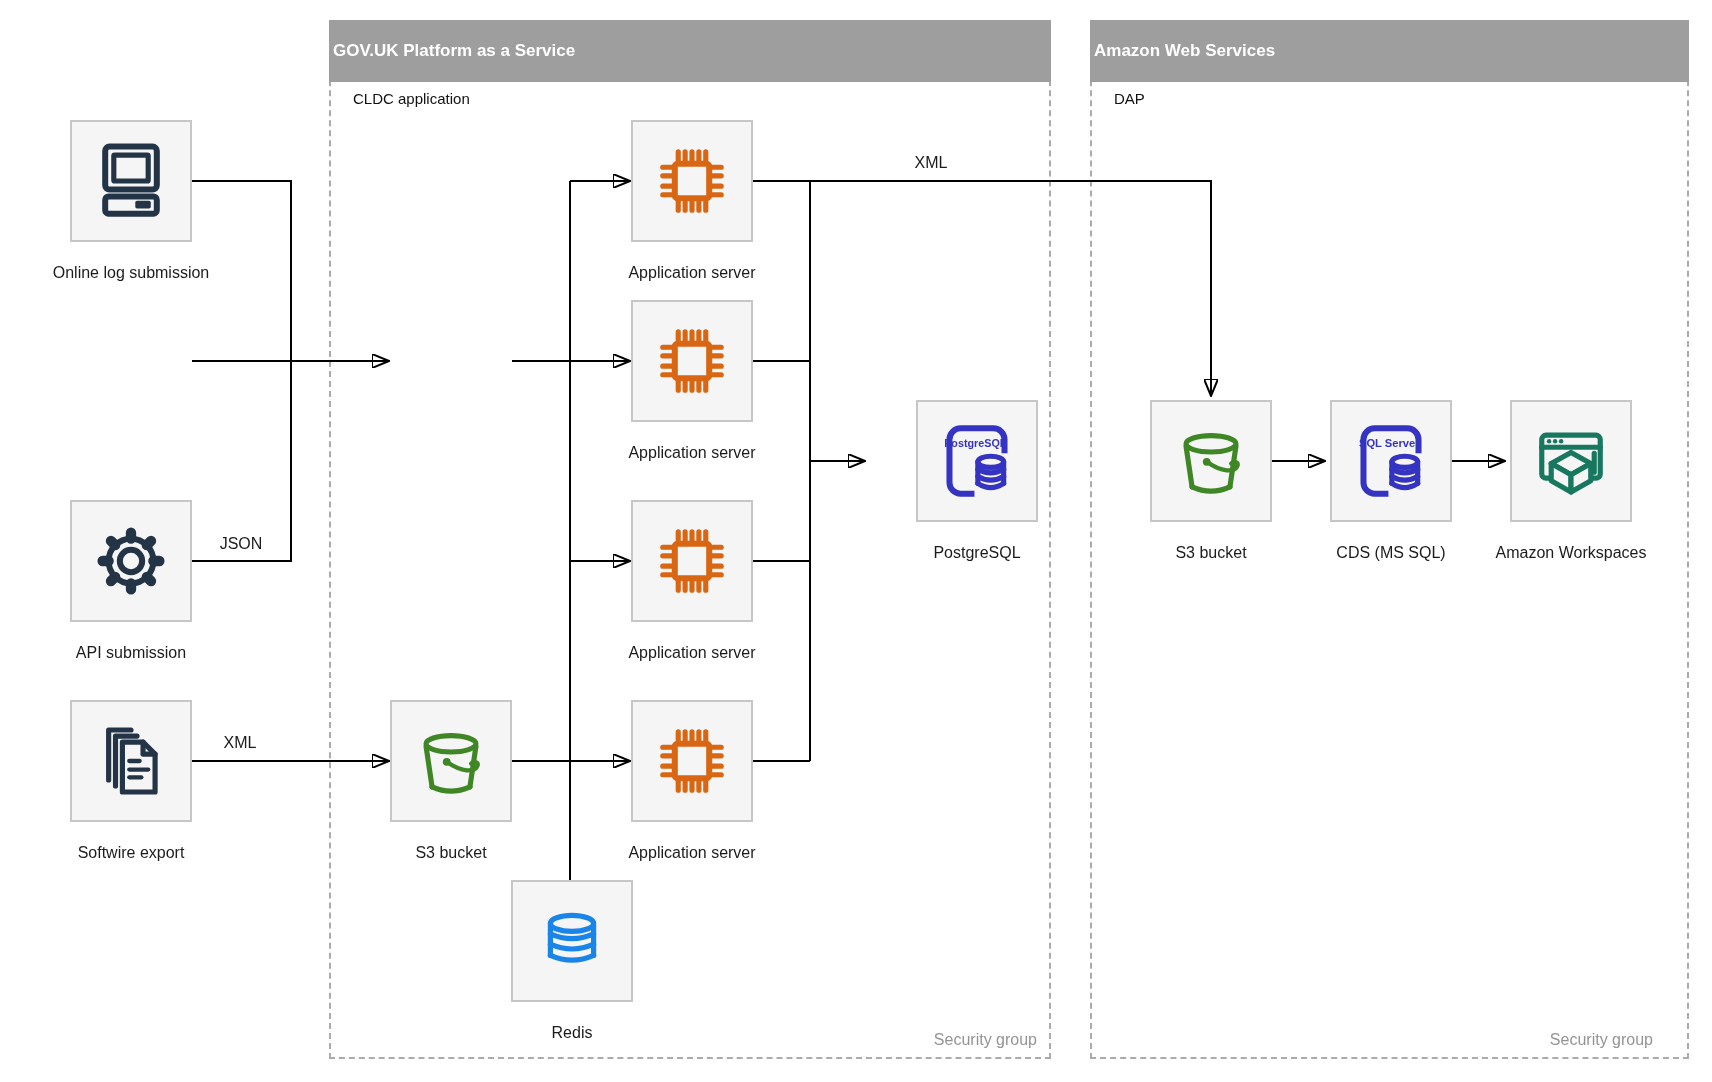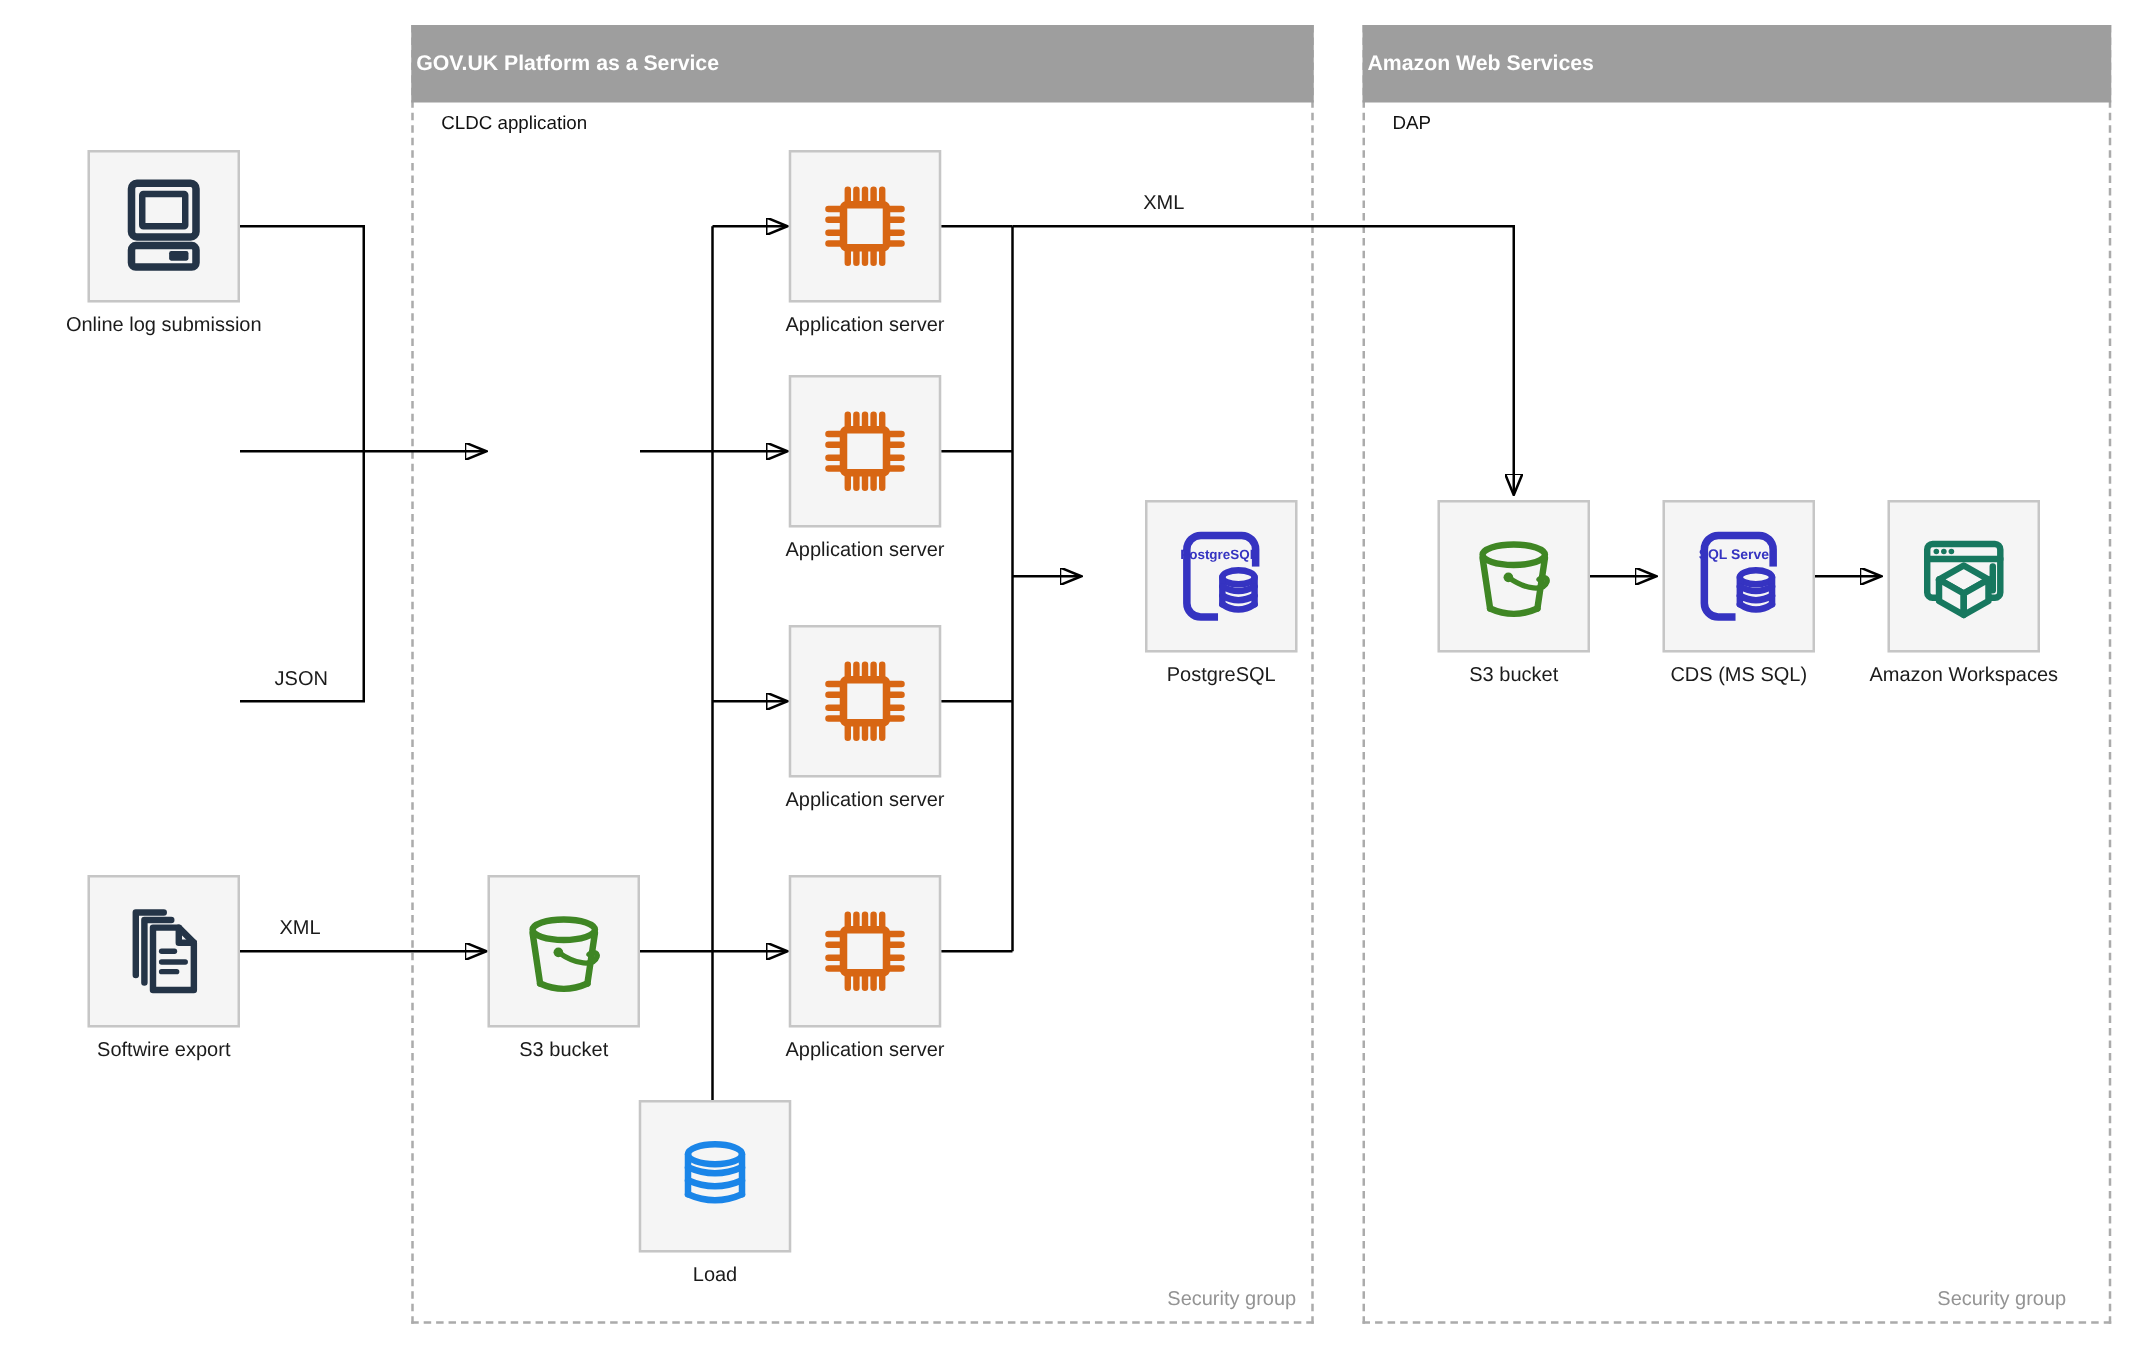--- a/index.html
+++ b/index.html
@@ -14,21 +14,21 @@
   .canvas{position:relative;width:1712px;height:1082px;background:#ffffff;overflow:hidden}
 
   .container{position:absolute;border-left:2px dashed var(--dash);border-right:2px dashed var(--dash);border-bottom:2px dashed var(--dash)}
   .container .bar{position:absolute;left:-2px;top:0;right:-2px;height:62px;background:var(--bar);
      color:#ffffff;font-weight:bold;font-size:17px;line-height:62px;padding-left:4px;white-space:nowrap}
   .container .sublabel{position:absolute;left:22px;top:70px;font-weight:normal;font-size:15px;color:#111111;white-space:nowrap}
   .container .footer{position:absolute;bottom:8px;font-size:16px;color:var(--muted);white-space:nowrap}
 
   .node{position:absolute;width:122px;height:122px;background:var(--boxfill);
         border:2px solid var(--boxborder);display:flex;align-items:center;justify-content:center}
-  .nlabel{position:absolute;top:100%;margin-top:12px;left:50%;transform:translateX(-50%);
+  .nlabel{position:absolute;top:100%;margin-top:24px;left:50%;transform:translateX(-50%);
           font-size:16px;color:var(--ink);white-space:nowrap;text-align:center}
   .ic{display:block}
   .ic-navy{color:var(--navy)} .ic-orange{color:var(--orange)} .ic-purple{color:var(--purple)}
   .ic-green{color:var(--green)} .ic-blue{color:var(--blue)} .ic-indigo{color:var(--indigo)}
   .ic-teal{color:var(--teal)}
 
   .edge-label{position:absolute;font-size:16px;color:var(--ink);white-space:nowrap;transform:translateX(-50%)}
   svg.wires{position:absolute;left:0;top:0;pointer-events:none}
   svg.wires path{stroke:var(--line);stroke-width:2px;fill:none}
 </style>
@@ -93,20 +93,33 @@
         <rect x="20" y="10" width="60" height="50" rx="5"></rect>
         <rect x="30" y="20" width="40" height="30" rx="1" stroke-width="6"></rect>
         <rect x="20" y="68" width="60" height="20" rx="4"></rect>
       </g>
       <rect x="55" y="73" width="18" height="9" rx="2" fill="currentColor"></rect>
     </svg>
     <div class="nlabel">Online log submission</div>
   </div>
 
 
+  <div class="node" style="left:70px;top:500px">
+    <svg class="ic ic-navy" viewBox="0 0 100 100" width="86" height="86">
+      <g fill="none" stroke="currentColor" stroke-linecap="round">
+        <circle cx="50" cy="50" r="26" stroke-width="7"></circle>
+        <circle cx="50" cy="50" r="13" stroke-width="7"></circle>
+        <g stroke-width="12">
+          <path d="M50,17 V24 M50,76 V83 M17,50 H24 M76,50 H83"></path>
+          <path d="M26.7,26.7 l4.9,4.9 M68.4,68.4 l4.9,4.9 M73.3,26.7 l-4.9,4.9 M31.6,68.4 l-4.9,4.9"></path>
+        </g>
+      </g>
+    </svg>
+    <div class="nlabel">API submission</div>
+  </div>
 
   <div class="node" style="left:70px;top:700px">
     <svg class="ic ic-navy" viewBox="0 0 100 100" width="86" height="86">
       <g fill="none" stroke="currentColor" stroke-width="6" stroke-linecap="round" stroke-linejoin="round">
         <path d="M24,72 V14 H50"></path>
         <path d="M32,79 V21 H57"></path>
         <path d="M40,86 V28 H64 L78,42 V86 Z"></path>
         <path d="M64,28 V42 H78"></path>
         <path d="M48,50 H60" stroke-width="5"></path>
         <path d="M48,60 H70" stroke-width="5"></path>
@@ -210,21 +223,21 @@
   <div class="node" style="left:511px;top:880px">
     <svg class="ic ic-blue" viewBox="0 0 100 100" width="80" height="80">
       <g fill="none" stroke="currentColor" stroke-width="6.5" stroke-linecap="round">
         <ellipse cx="50" cy="28" rx="27" ry="10"></ellipse>
         <path d="M23,28 V68 M77,28 V68"></path>
         <path d="M23,41 Q50,53 77,41"></path>
         <path d="M23,54 Q50,66 77,54"></path>
         <path d="M23,68 Q50,80 77,68"></path>
       </g>
     </svg>
-    <div class="nlabel">Load</div>
+    <div class="nlabel">Redis</div>
   </div>
 
   <div class="node" style="left:1150px;top:400px">
     <svg class="ic ic-green" viewBox="0 0 100 100" width="86" height="86">
       <g fill="none" stroke="currentColor" stroke-width="6" stroke-linecap="round" stroke-linejoin="round">
         <ellipse cx="50" cy="30" rx="29" ry="9.5"></ellipse>
         <path d="M21,33 L28,80"></path>
         <path d="M79,33 L72,80"></path>
         <path d="M28,80 Q50,90 72,80"></path>
         <path d="M45,51 C62,63 78,64 81,55 C82,50.5 76,50 73.5,53" stroke-width="5"></path>

